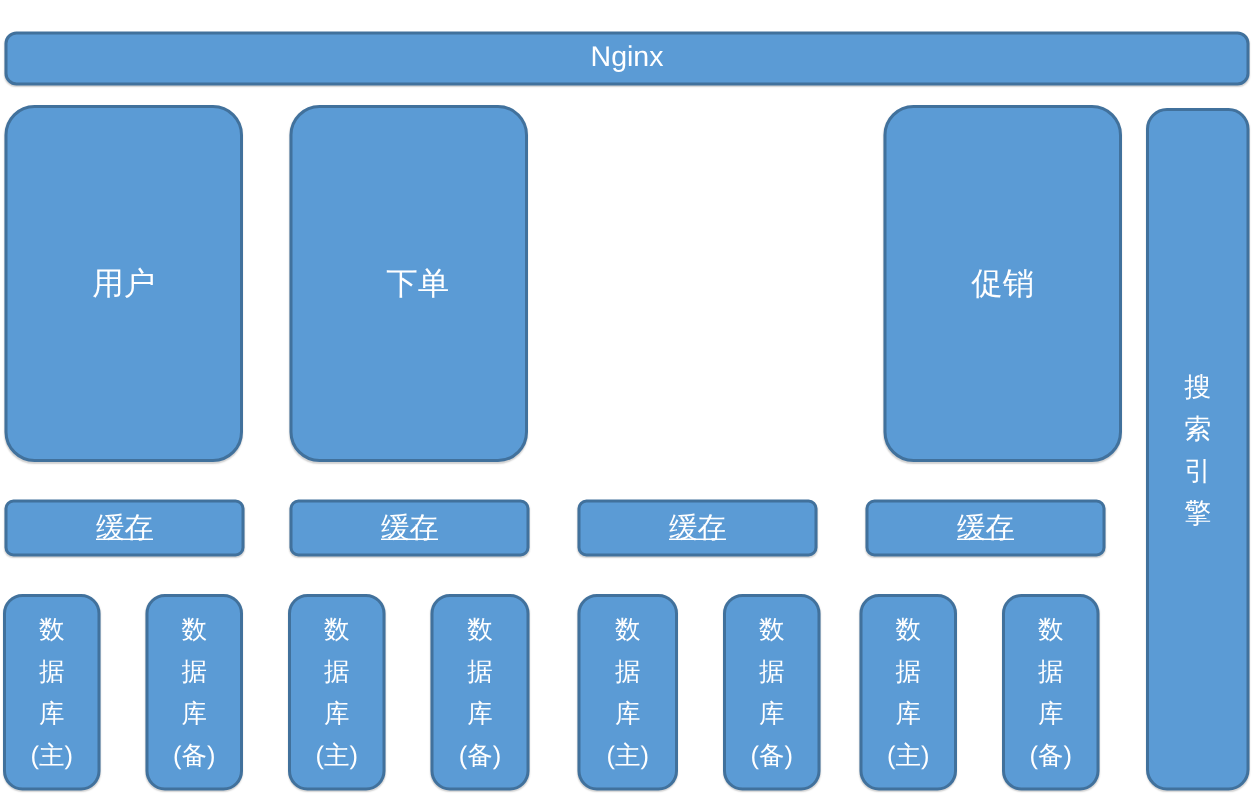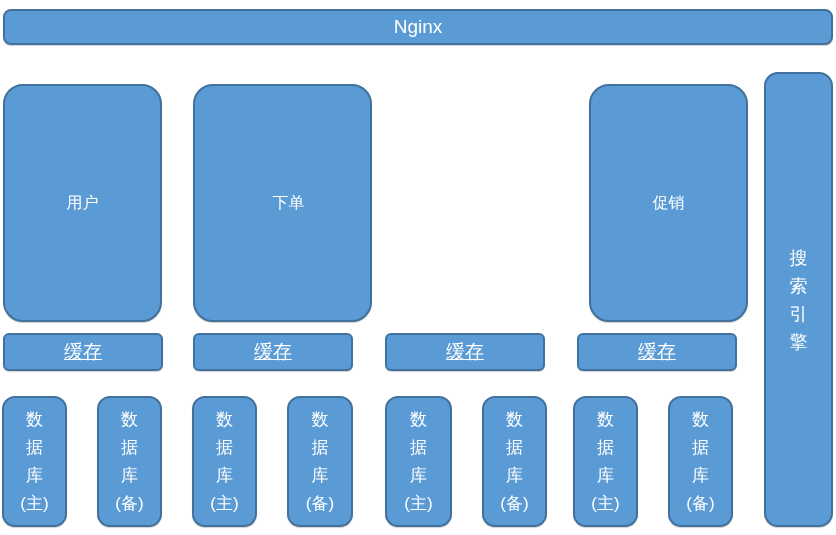--- a/index.html
+++ b/index.html
@@ -21,31 +21,31 @@
     background: #5b9bd5;
     border: 2px solid #41719c;
     color: #ffffff;
     display: flex;
     align-items: center;
     justify-content: center;
     text-align: center;
     box-shadow: 0 1px 1px rgba(0,0,0,0.18);
   }
   .nginx-bar {
-    left: 3px; top: 9px; width: 830px; height: 36px;
+    left: 3px; top: 21px; width: 830px; height: 36px;
     border-radius: 8px;
     font-size: 19px;
   }
   .service {
-    top: 84px; height: 238px;
+    top: 70px; height: 238px;
     border-radius: 20px;
-    font-size: 16px;
+    font-size: 21px;
   }
   .service-0 { left: 3px;   width: 159px; }
-  .service-1 { left: 193px; width: 179px; padding-left: 12px; }
+  .service-1 { left: 193px; width: 159px; padding-left: 12px; }
   .service-2 { left: 384px; width: 158px; }
   .service-3 { left: 573px; width: 159px; margin-left: 16px; }
   .search-engine {
     left: 764px; top: 72px; width: 69px; height: 455px;
     border-radius: 14px;
     font-size: 18px;
     line-height: 28px;
     white-space: pre-line;
   }
   .cache {

